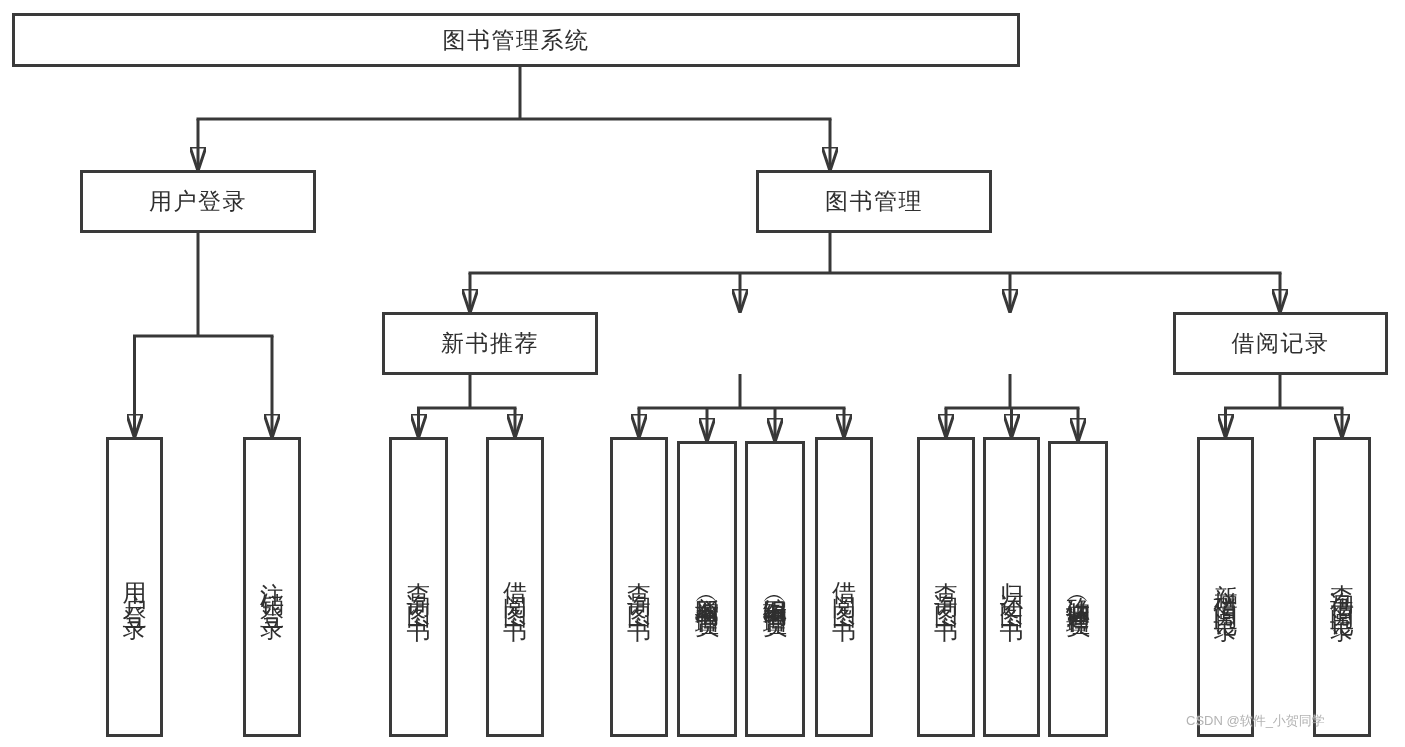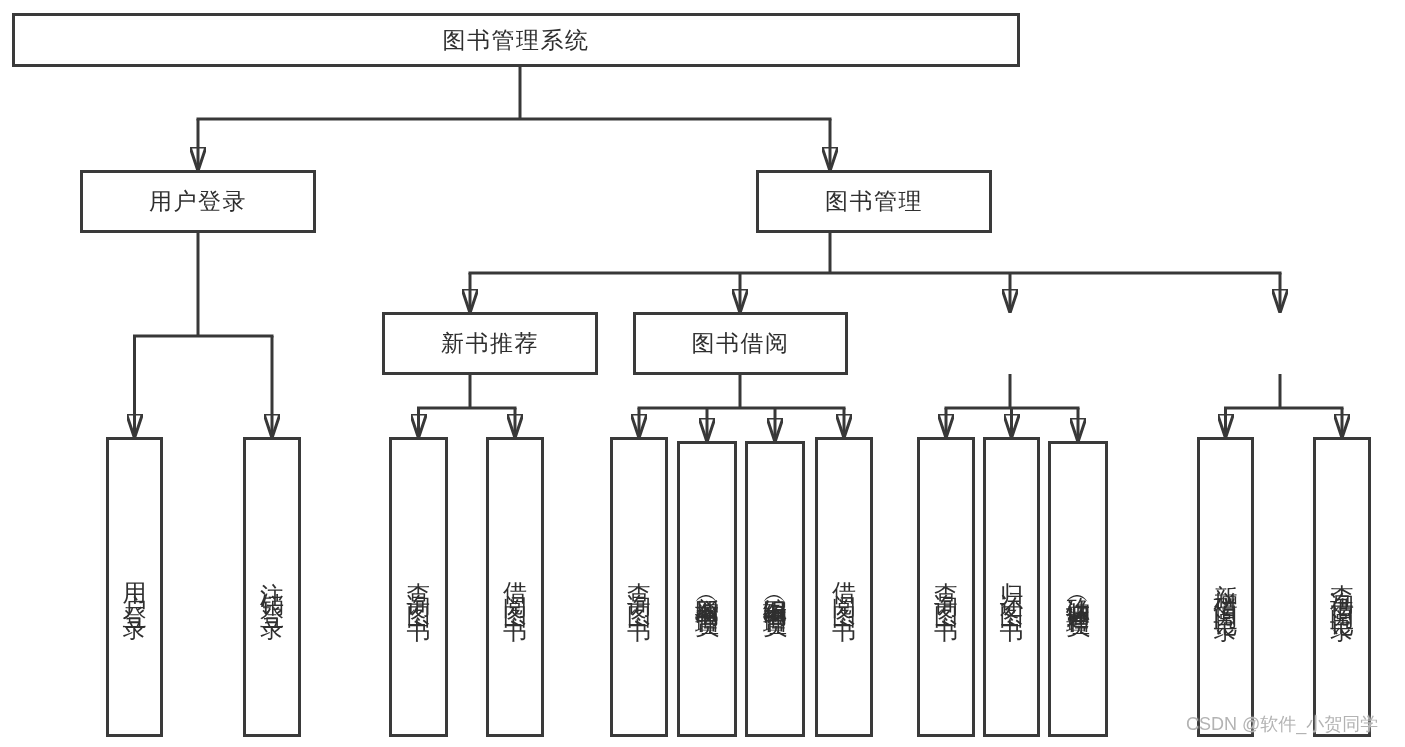--- a/index.html
+++ b/index.html
@@ -30,21 +30,21 @@
     writing-mode:vertical-rl;
     text-orientation:mixed;
     font-size:24px;
     line-height:1;
     letter-spacing:0.5em;
   }
   .leaf.len6 .v-label{letter-spacing:0.3em;}
   .leaf.len9 .v-label{letter-spacing:0.1em;}
   .watermark{
     position:absolute;left:1186px;top:712px;
-    font-size:18px;color:var(--watermark);
+    font-size:13px;color:var(--watermark);
     white-space:nowrap;
     text-shadow:0 0 2px #ffffff;
     z-index:5;
   }
 </style>
 </head>
 <body>
 
 <div class="canvas">
 
@@ -117,22 +117,22 @@
   <div class="node" style="left:80px;top:170px;width:236px;height:63px;">
     <span class="h-label">用户登录</span>
   </div>
   <div class="node" style="left:712px;top:170px;width:236px;height:63px;margin-left:44px;">
     <span class="h-label">图书管理</span>
   </div>
 
   <div class="node" style="left:362px;top:312px;width:216px;height:63px;margin-left:20px;">
     <span class="h-label">新书推荐</span>
   </div>
-  <div class="node" style="left:633px;top:312px;width:215px;height:63px;">
-    <span class="h-label">图书借阅</span>
+  <div class="node" style="left:1173px;top:312px;width:215px;height:63px;">
+    <span class="h-label">借阅记录</span>
   </div>
 
   <div class="node leaf" style="left:106px;top:437px;width:57px;height:300px;">
     <span class="v-label">用户登录</span>
   </div>
   <div class="node leaf" style="left:243px;top:437px;width:58px;height:300px;">
     <span class="v-label">注销登录</span>
   </div>
 
   <div class="node leaf" style="left:389px;top:437px;width:59px;height:300px;">

